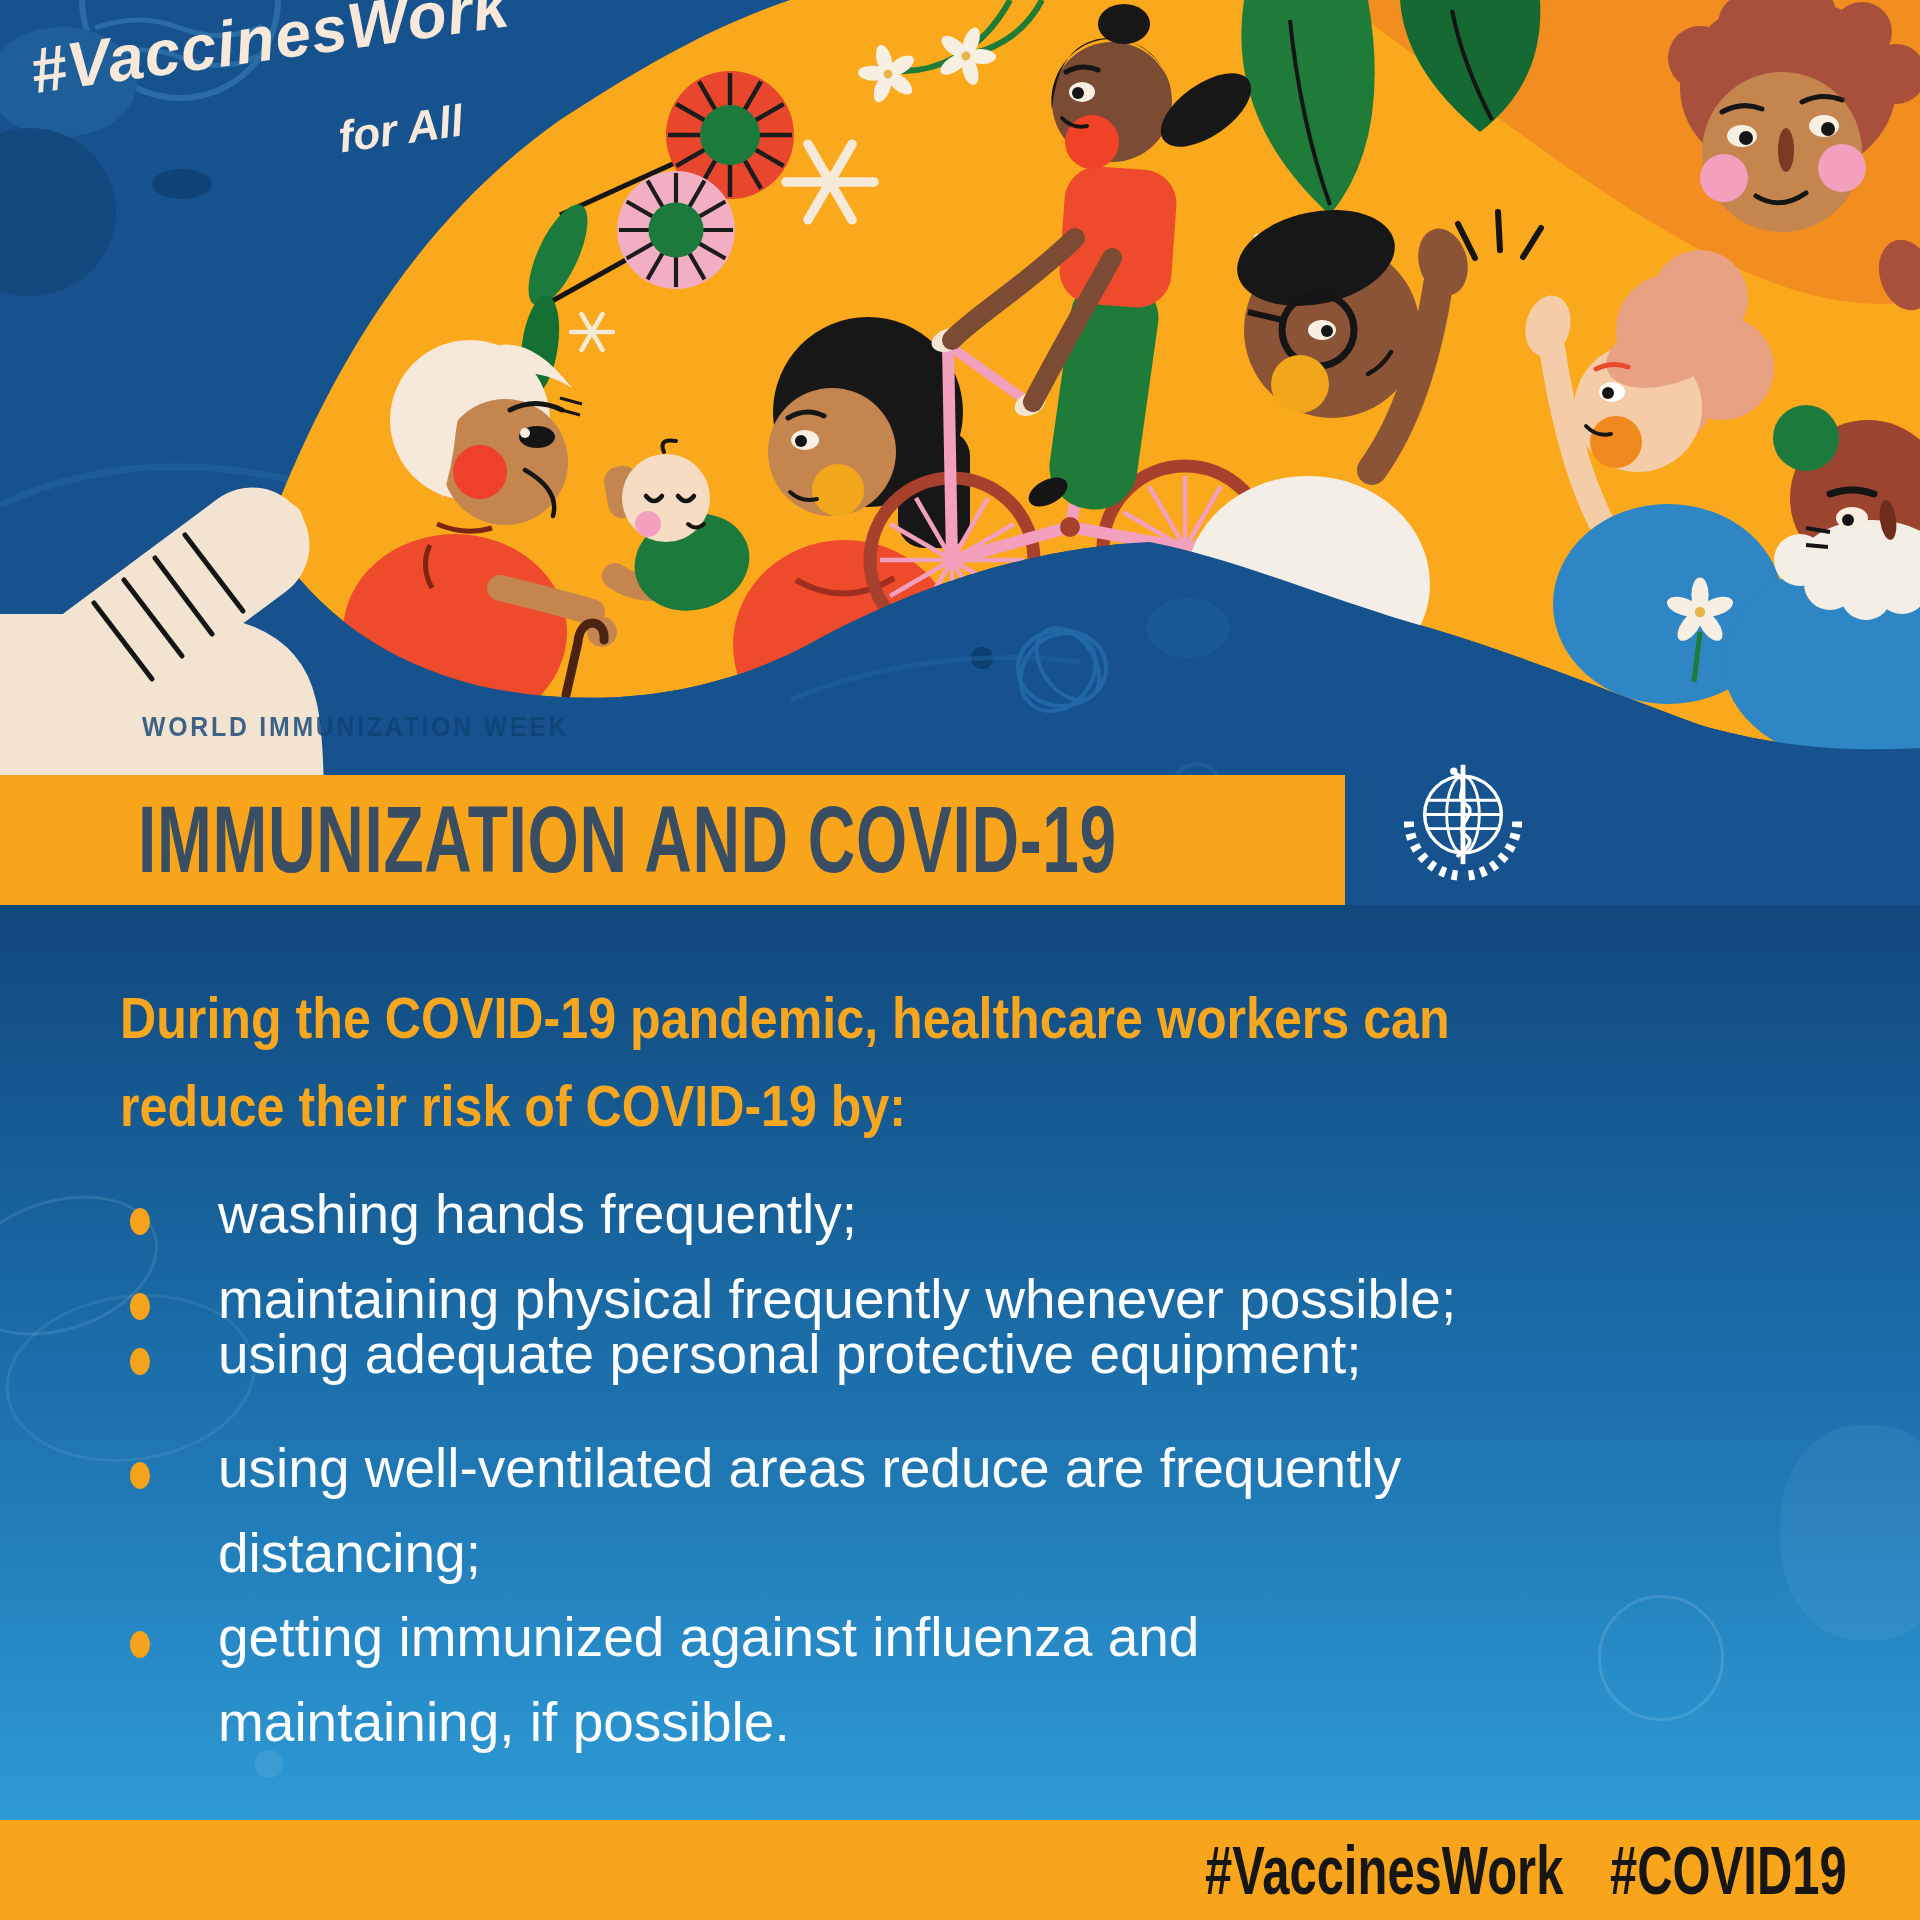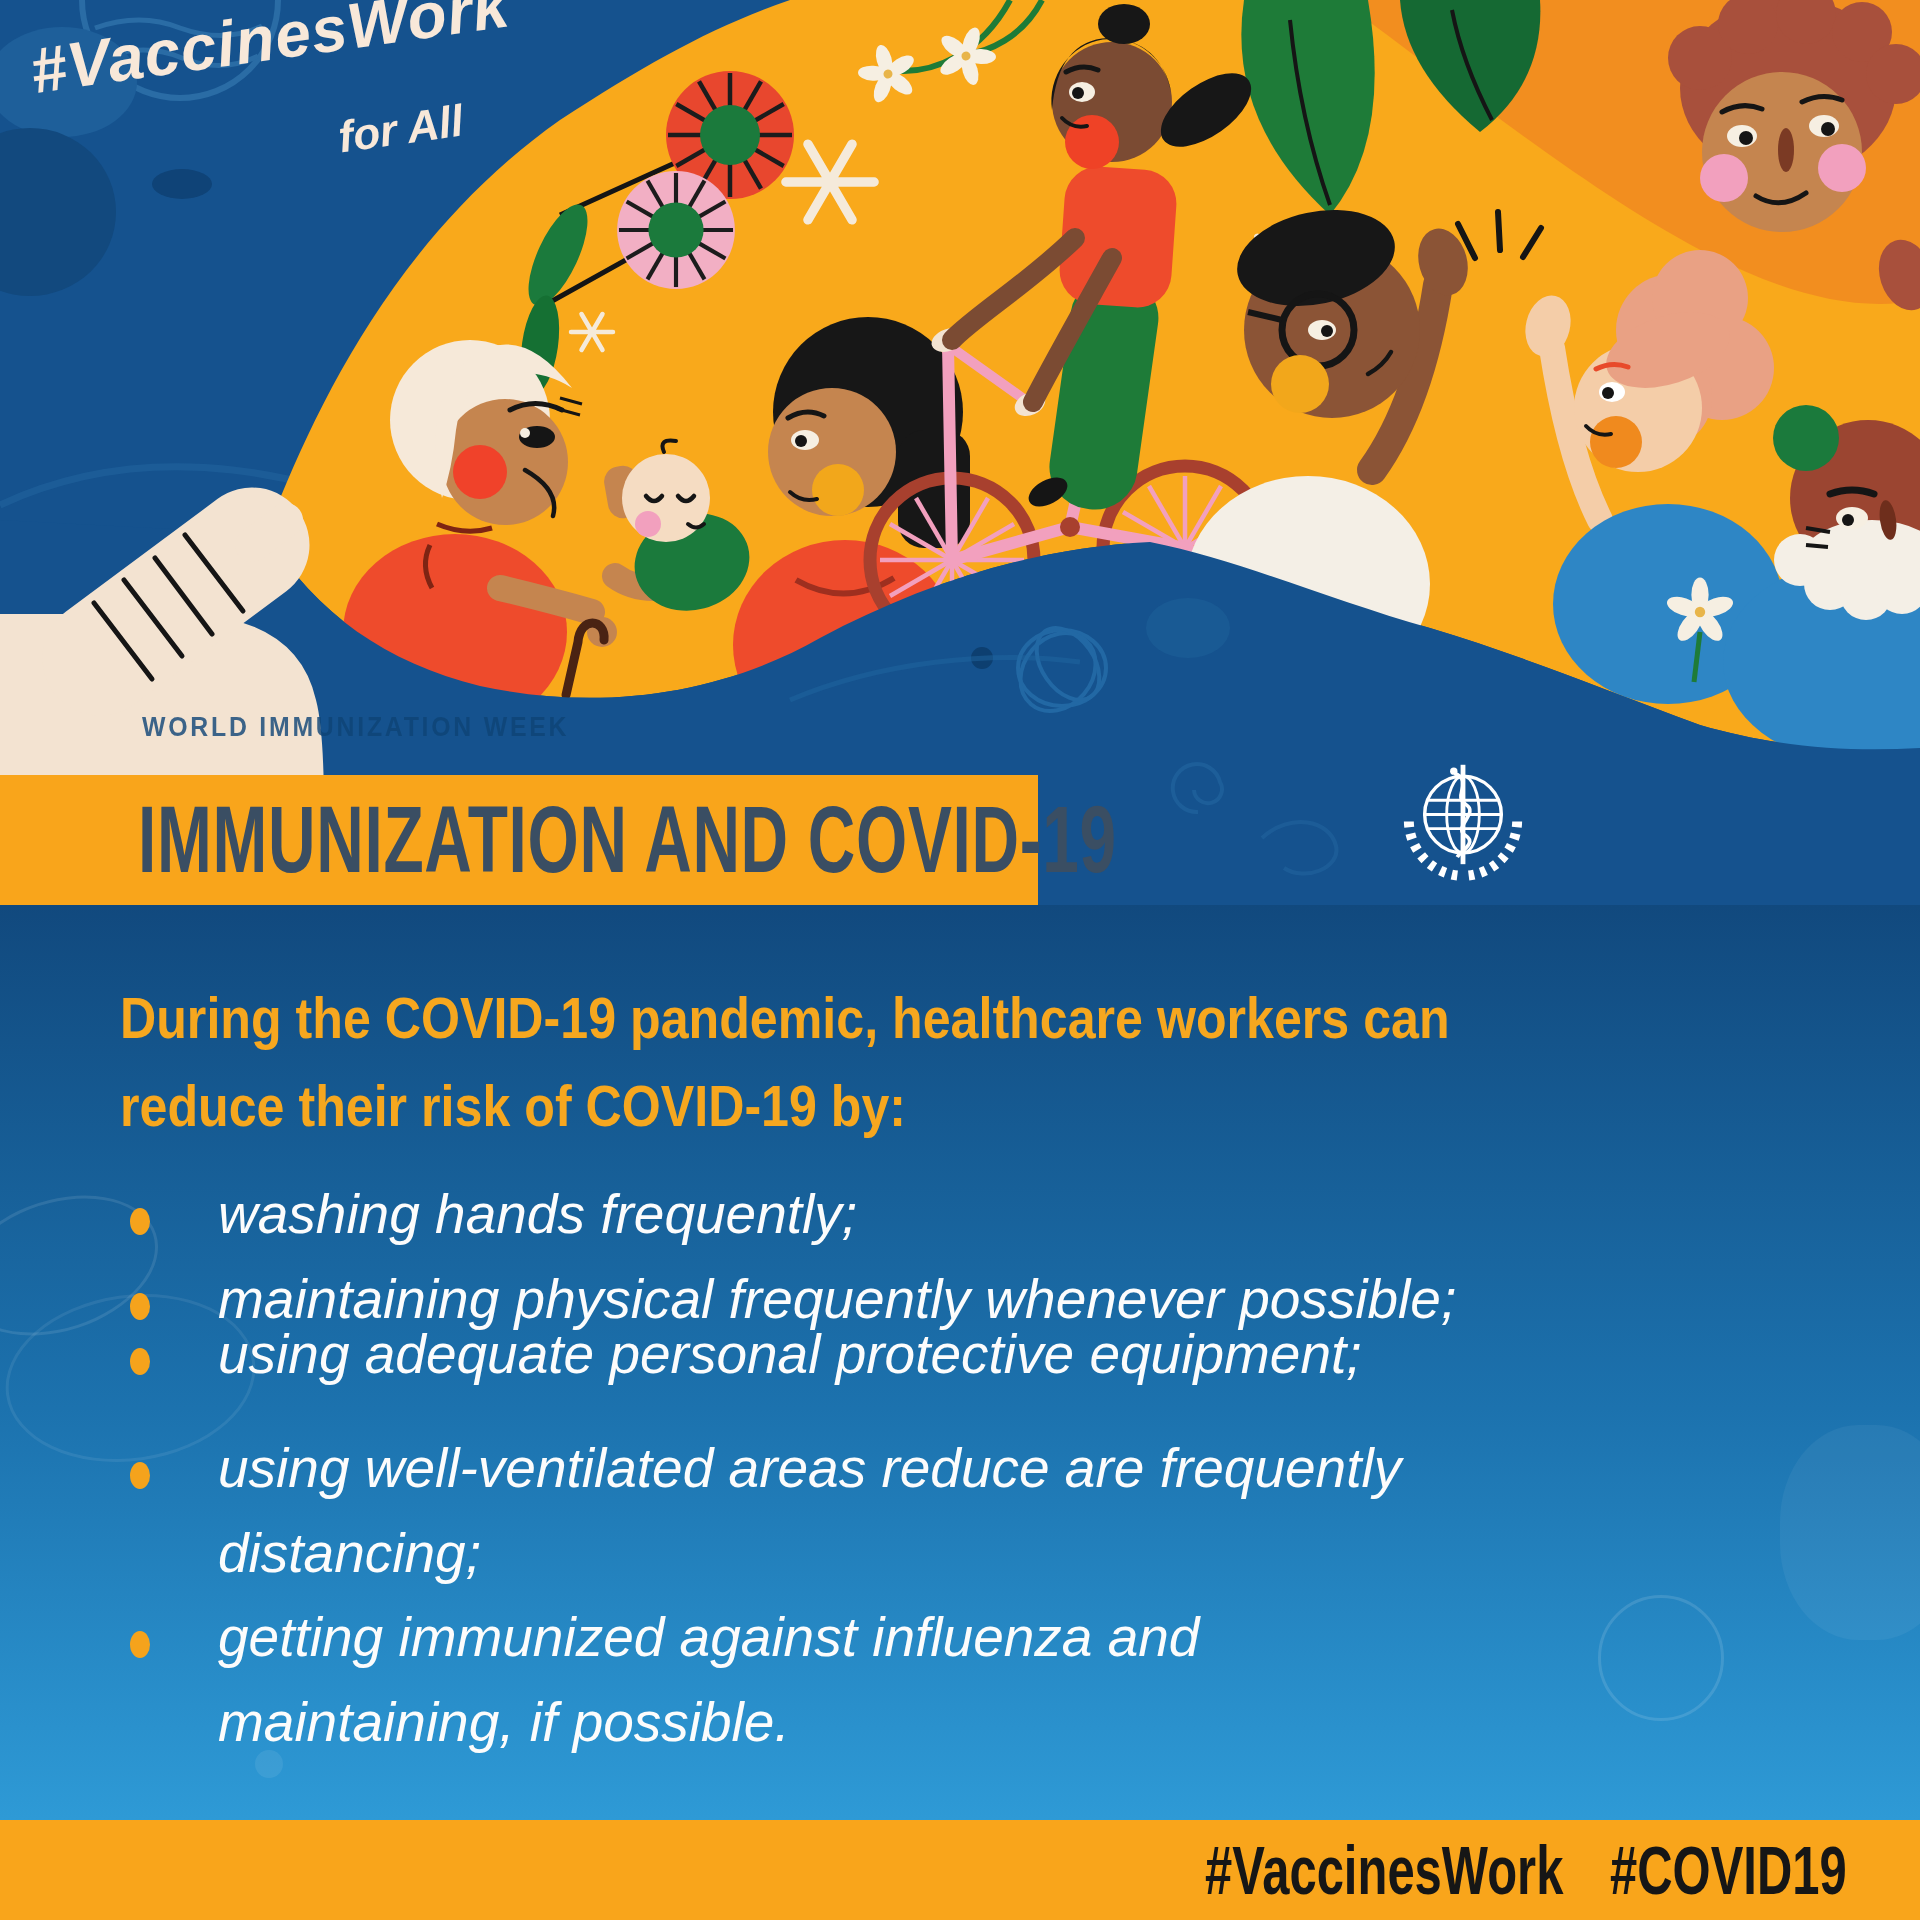--- a/index.html
+++ b/index.html
@@ -13,21 +13,21 @@
      font-size:64px;font-weight:bold;font-style:italic;letter-spacing:1px;
      transform:rotate(-8deg);transform-origin:left bottom;white-space:nowrap;}
   .campaign-sub{position:absolute;left:338px;top:104px;color:#F8E8D9;
      font-size:44px;font-weight:bold;font-style:italic;
      transform:rotate(-8deg);white-space:nowrap;}
   .watermark{position:absolute;left:142px;top:712px;color:#0E4476;opacity:.8;
      font-size:27px;font-weight:600;letter-spacing:3px;white-space:nowrap;
      transform:scaleX(.92);transform-origin:left top;}
 
   
-  .banner{position:absolute;left:0;top:775px;width:1038px;height:130px;
+  .banner{position:absolute;left:0;top:775px;width:1345px;height:130px;
      background:#F9A51B;display:flex;align-items:center;}
   .banner-title{margin-left:138px;color:#3A4E63;font-size:94px;font-weight:bold;
      letter-spacing:1px;white-space:nowrap;transform:scaleX(.70);
      transform-origin:left center;}
 
   
   .who{position:absolute;left:1392px;top:752px;width:440px;}
   .who-top{display:flex;align-items:center;}
   .who-emblem{width:142px;height:142px;flex:0 0 auto;}
   .who-names{margin-left:12px;color:#FFFFFF;}
@@ -46,21 +46,21 @@
   .deco.f1{left:1780px;top:520px;width:175px;height:215px;background:rgba(255,255,255,.05);border-radius:45%;}
   .deco.f2{left:255px;top:845px;width:28px;height:28px;background:rgba(255,255,255,.08);}
 
   .intro-line{position:absolute;left:120px;color:#F6A71F;font-size:57px;
      font-weight:bold;white-space:nowrap;transform:scaleX(.88);
      transform-origin:left top;line-height:84px;}
   .bullet{position:absolute;left:130px;}
   .bullet-dot{position:absolute;left:0;top:36px;width:20px;height:27px;
      border-radius:50%;background:#F5A31C;}
   .bullet-lines{margin-left:88px;color:#FCFCFC;font-size:55px;font-weight:400;
-     line-height:84.5px;font-style:italic;}
+     line-height:84.5px;}
   .bullet-lines span{display:block;white-space:nowrap;}
 
   
   .footer{position:absolute;left:0;top:1820px;width:1920px;height:100px;background:#F9A51B;}
   .hashtag{position:absolute;top:0;height:100px;line-height:100px;color:#161616;
      font-size:68px;font-weight:bold;white-space:nowrap;transform:scaleX(.72);
      transform-origin:left center;}
   .hashtag.t1{left:1205px;}
   .hashtag.t2{left:1610px;}
 </style>

